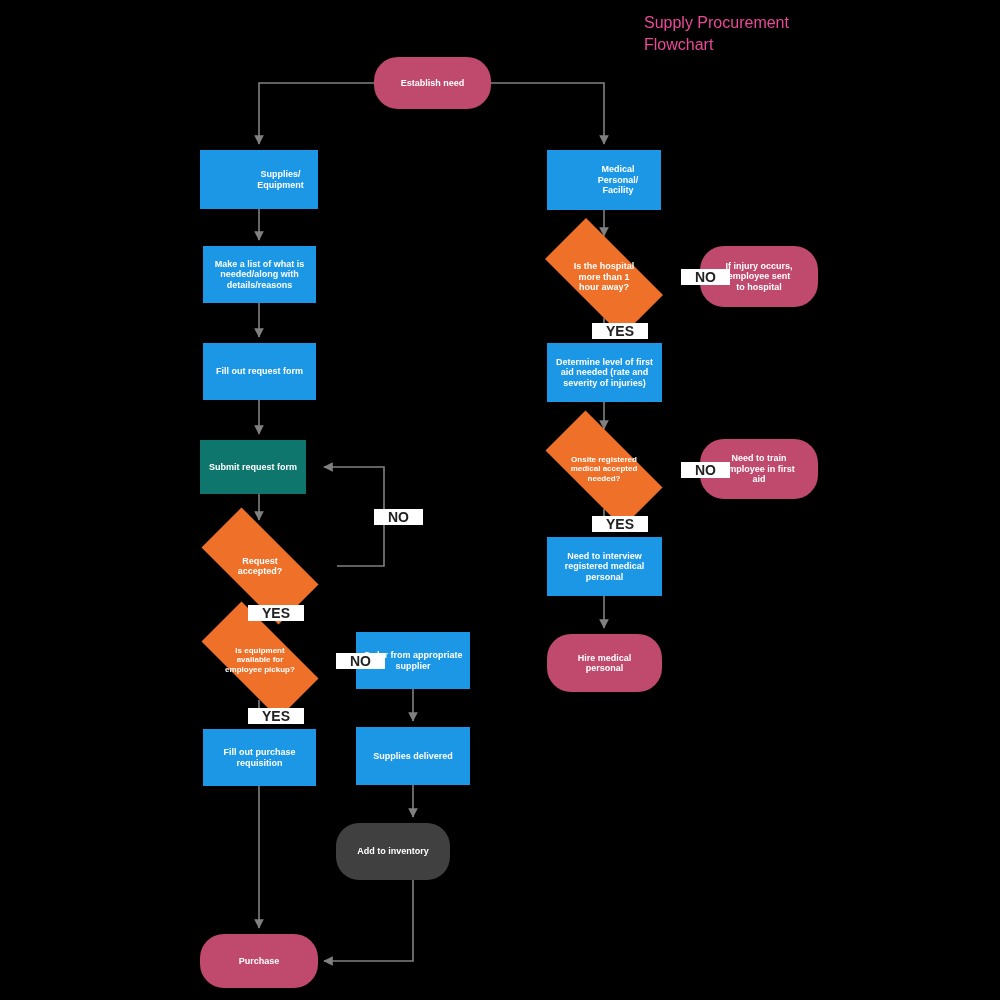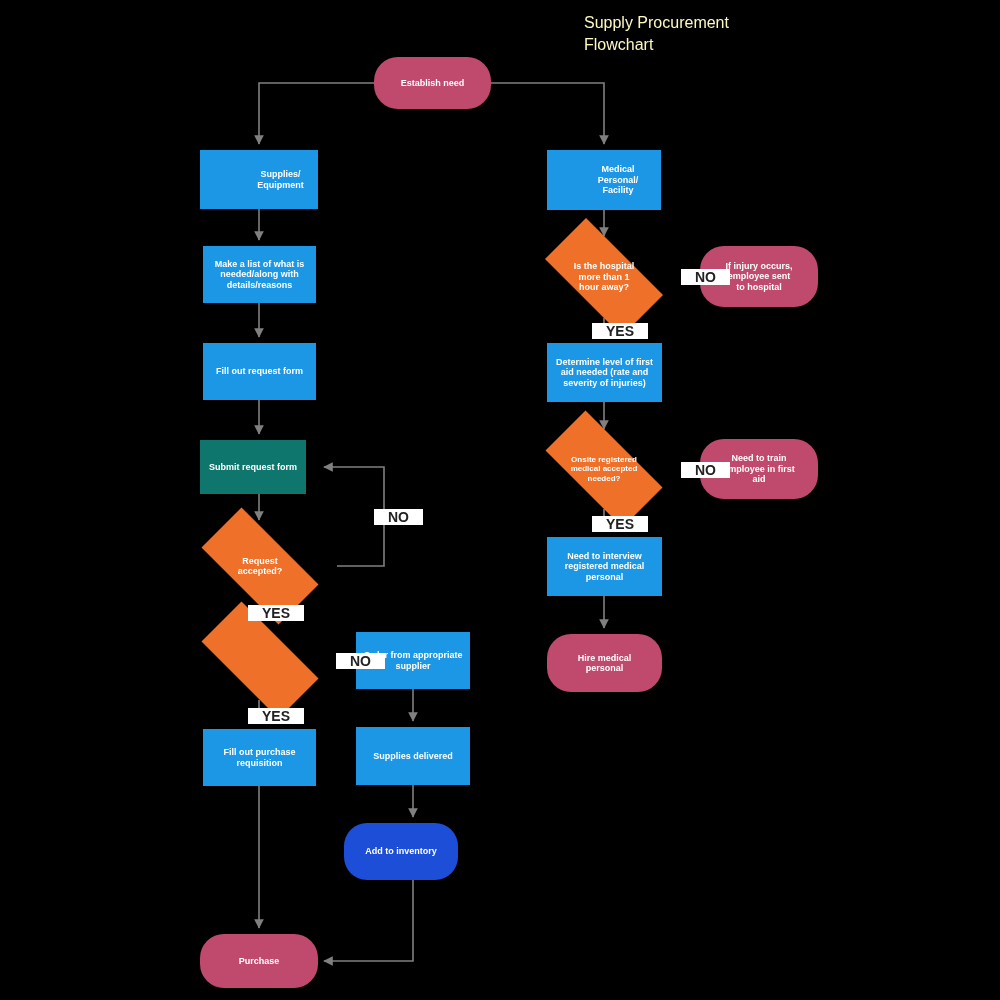--- a/index.html
+++ b/index.html
@@ -172,48 +172,51 @@
         <span class="label">Request
 accepted?</span>
       </div>
       <div class="node proc" style="left: 547px; top: 537px; width: 115px; height: 59px; font-size: 9px; background: rgb(28, 151, 230);">
         <span class="label">Need to interview
 registered medical
 personal</span>
       </div>
       <div class="node dec" style="left: 183px; top: 620px; width: 154px; height: 80px; font-size: 8px;">
         <div class="diamond" style="background: rgb(239, 112, 40);"></div>
+        <span class="label">Is equipment
+available for
+employee pickup?</span>
       </div>
       <div class="node proc" style="left: 356px; top: 632px; width: 114px; height: 57px; font-size: 9px; background: rgb(28, 151, 230);">
         <span class="label">Order from appropriate
 supplier</span>
       </div>
       <div class="node term" style="left: 547px; top: 634px; width: 115px; height: 58px; font-size: 9px; background: rgb(192, 74, 110);">
         <span class="label">Hire medical
 personal</span>
       </div>
       <div class="node proc" style="left: 203px; top: 729px; width: 113px; height: 57px; font-size: 9px; background: rgb(28, 151, 230);">
         <span class="label">Fill out purchase
 requisition</span>
       </div>
       <div class="node proc" style="left: 356px; top: 727px; width: 114px; height: 58px; font-size: 9px; background: rgb(28, 151, 230);">
         <span class="label">Supplies delivered</span>
       </div>
-      <div class="node proc" style="left: 344px; top: 823px; width: 114px; height: 57px; font-size: 9px; background: #1d4ed8; border-radius: 23px;">
+      <div class="node proc" style="left: 336px; top: 823px; width: 114px; height: 57px; font-size: 9px; background: #404040; border-radius: 23px;">
         <span class="label">Add to inventory</span>
       </div>
       <div class="node term" style="left: 200px; top: 934px; width: 118px; height: 54px; font-size: 9px; background: rgb(192, 74, 110);">
         <span class="label">Purchase</span>
       </div>
     </div>
   <div id="labels-layer">
       <div class="edge-label" style="left: 681px; top: 269px; background: rgb(255, 255, 255); color: rgb(34, 34, 34);">NO</div>
       <div class="edge-label" style="left: 592px; top: 323px; background: rgb(255, 255, 255); color: rgb(34, 34, 34);">YES</div>
       <div class="edge-label" style="left: 681px; top: 462px; background: rgb(255, 255, 255); color: rgb(34, 34, 34);">NO</div>
       <div class="edge-label" style="left: 592px; top: 516px; background: rgb(255, 255, 255); color: rgb(34, 34, 34);">YES</div>
       <div class="edge-label" style="left: 374px; top: 509px; background: rgb(255, 255, 255); color: rgb(34, 34, 34);">NO</div>
       <div class="edge-label" style="left: 248px; top: 605px; background: rgb(255, 255, 255); color: rgb(34, 34, 34);">YES</div>
       <div class="edge-label" style="left: 336px; top: 653px; background: rgb(255, 255, 255); color: rgb(34, 34, 34);">NO</div>
       <div class="edge-label" style="left: 248px; top: 708px; background: rgb(255, 255, 255); color: rgb(34, 34, 34);">YES</div>
     </div>
-  <div id="title" style="left: 584px; top: 12px; color: #fef9c3;">Supply Procurement
+  <div id="title" style="left: 644px; top: 12px; color: #ec4899;">Supply Procurement
 Flowchart</div>
 </div>
 
 </body></html>

